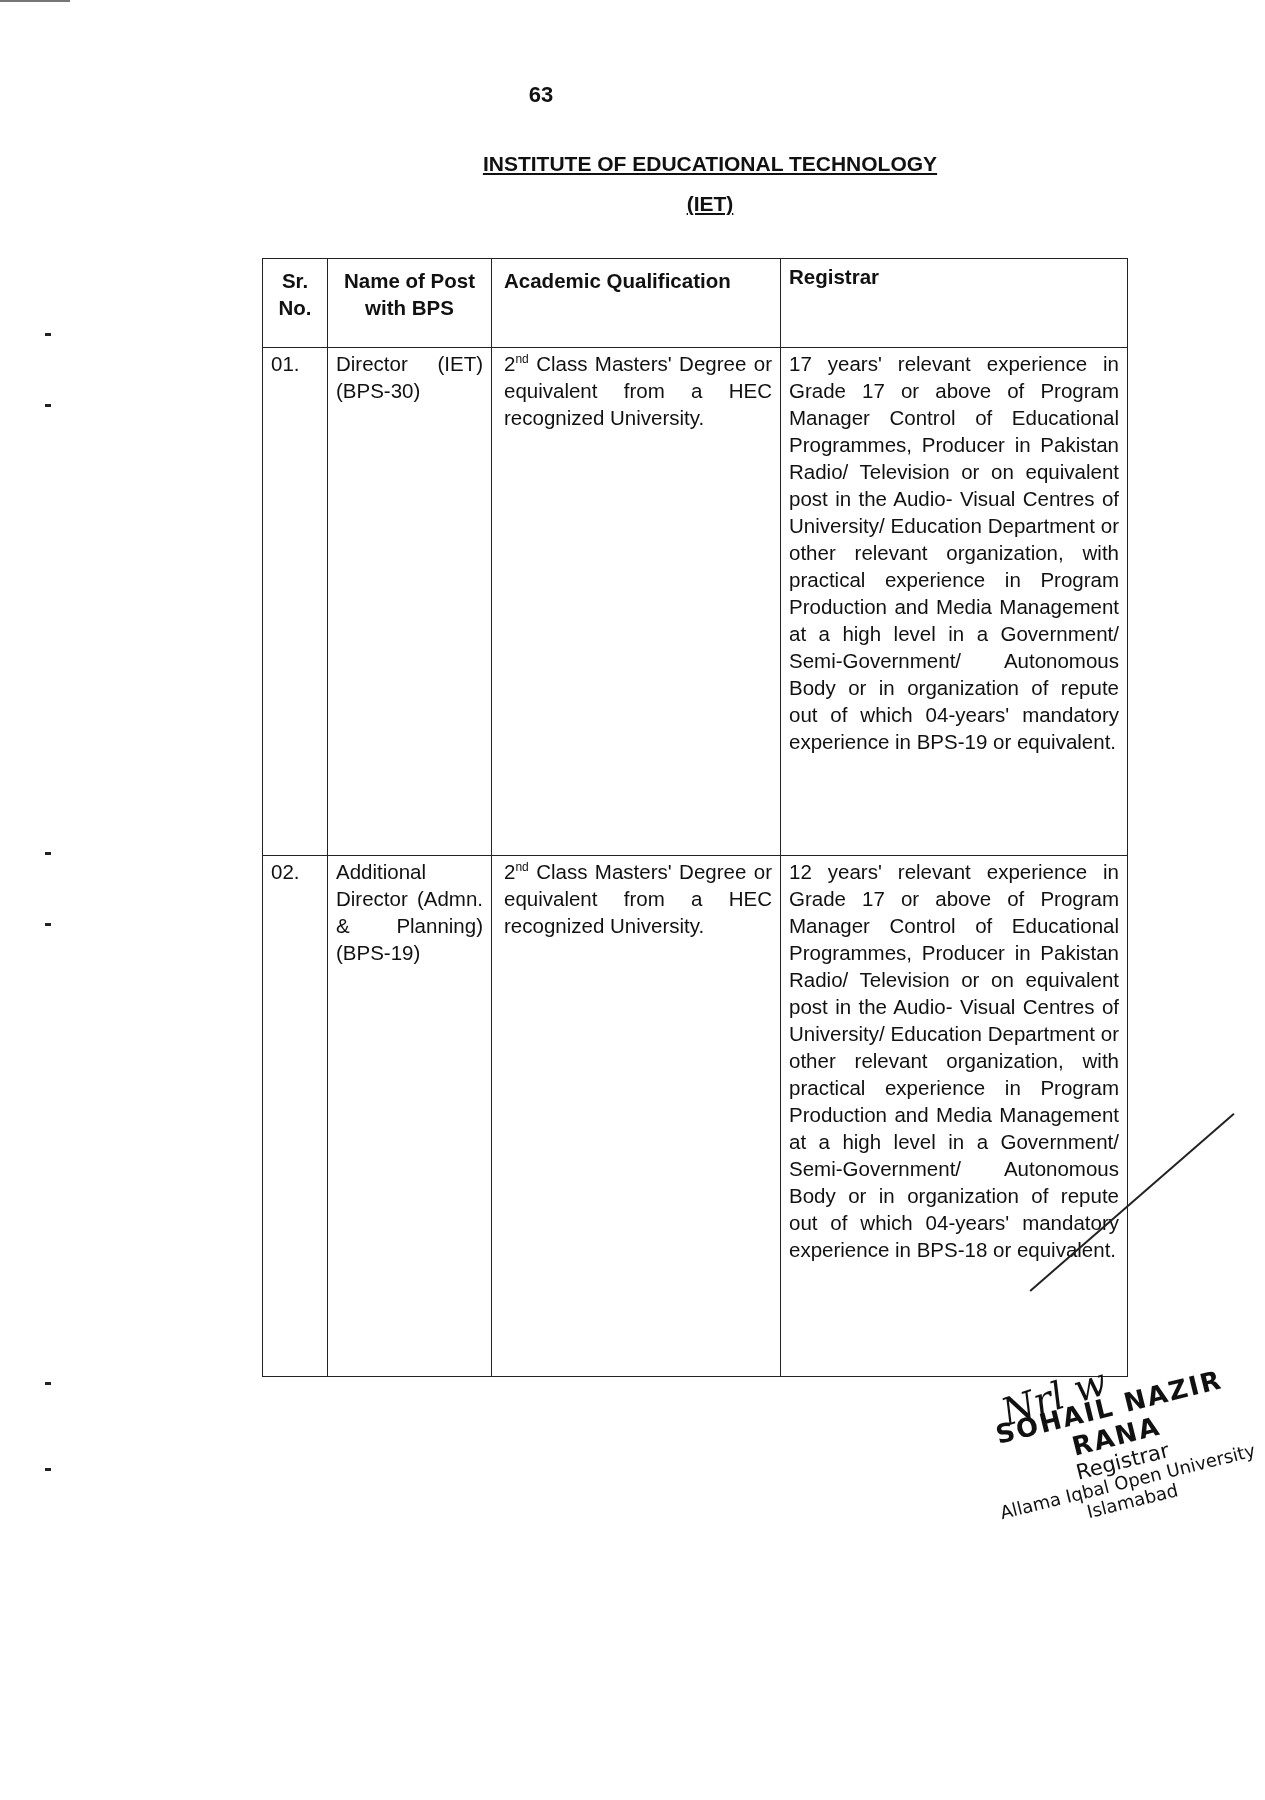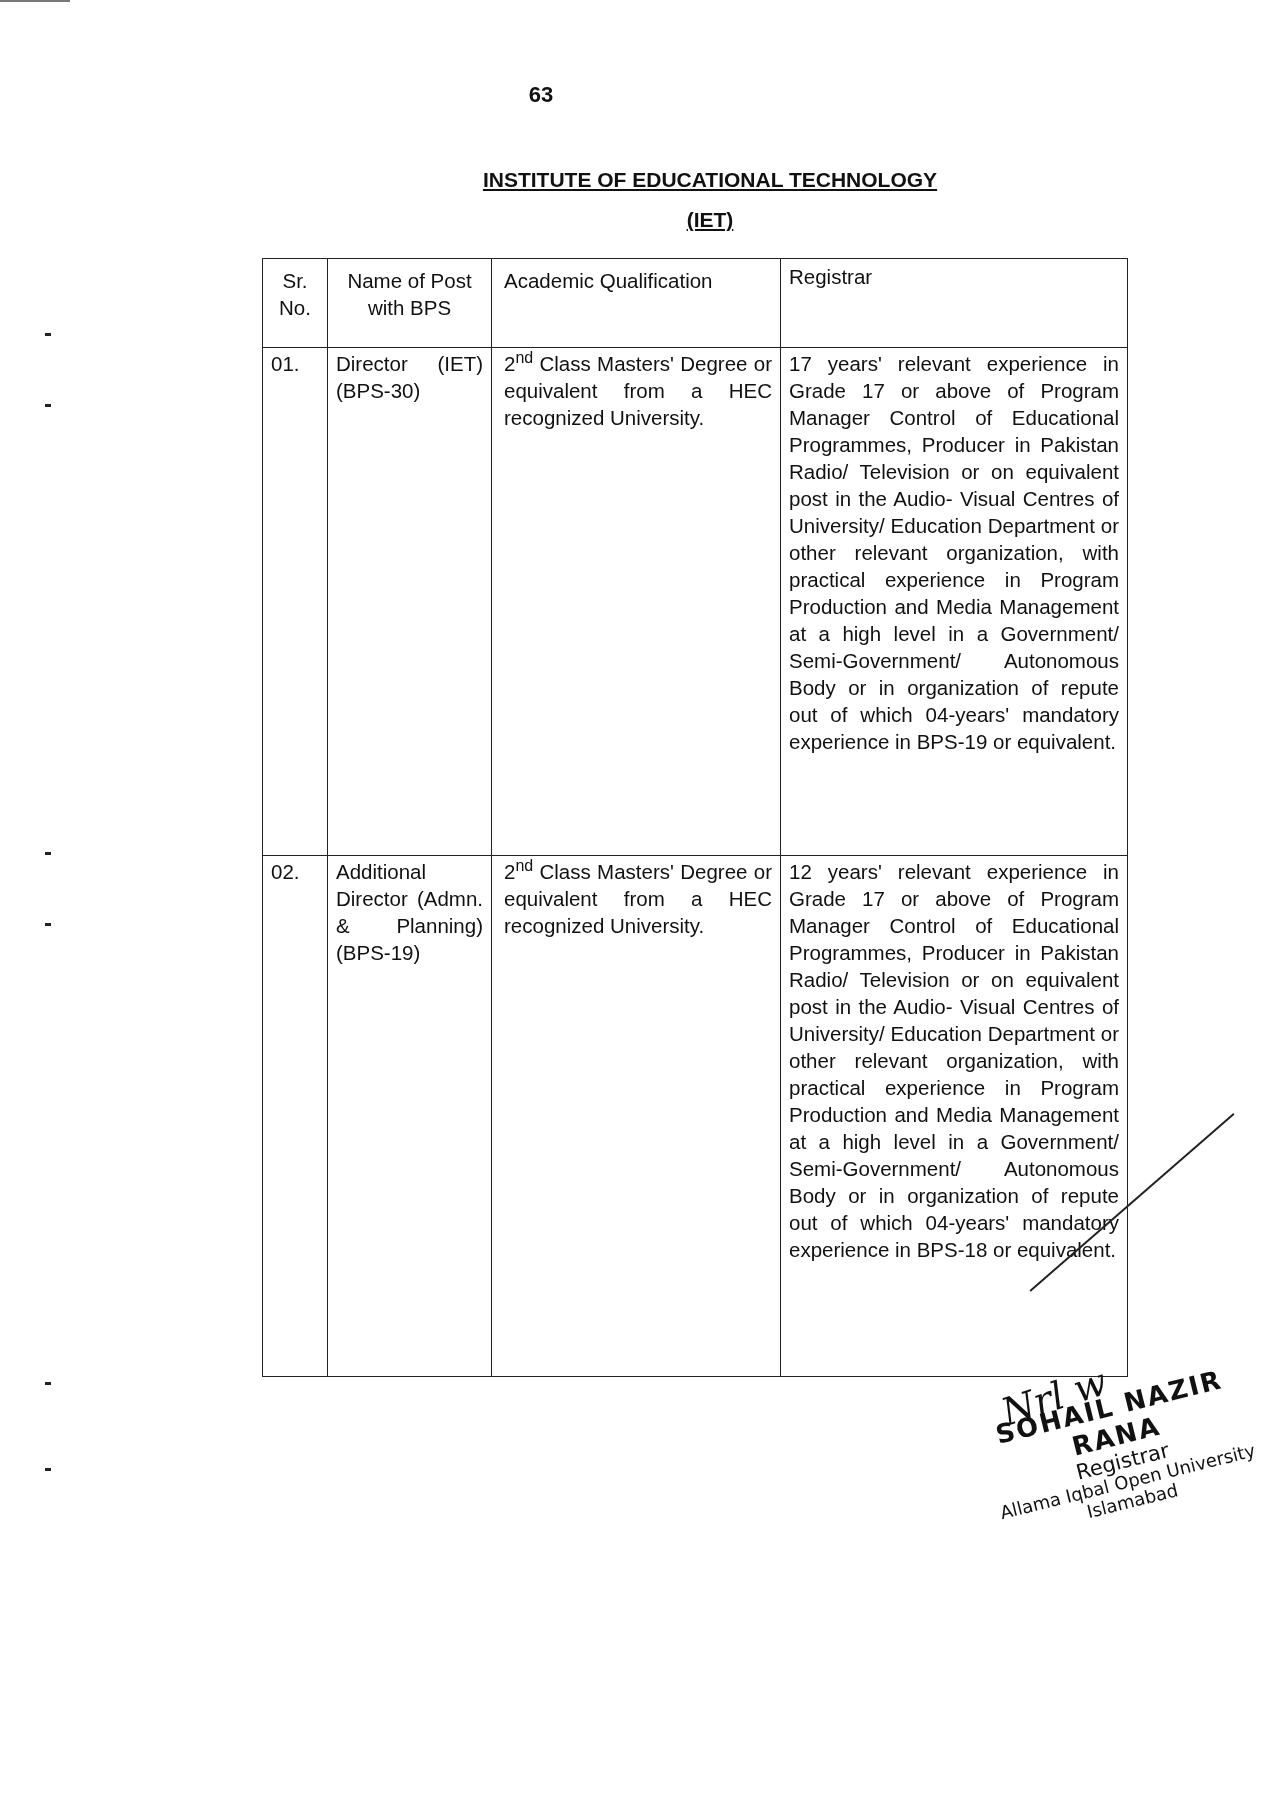--- a/index.html
+++ b/index.html
@@ -1,41 +1,41 @@
 <!DOCTYPE html>
 <html><head>
 <meta charset="utf-8">
 <style>
   html, body { margin: 0; padding: 0; background: #ffffff; }
   body { width: 1265px; height: 1800px; position: relative; overflow: hidden;
          font-family: "Liberation Sans", sans-serif; color: #111; }
   .topmark { position: absolute; left: 0; top: 0; width: 70px; height: 2px; background: #777; }
   .page-number { position: absolute; left: 0; width: 1082px; top: 82px; text-align: center;
                  font-weight: bold; font-size: 22px; }
-  .title { position: absolute; left: 440px; top: 168px; width: 540px; text-align: center;
+  .title { position: absolute; left: 440px; top: 152px; width: 540px; text-align: center;
            font-weight: bold; font-size: 21px; line-height: 24px; }
   .title span { text-decoration: underline; display: block; }
   .title .t2 { width: 60px; margin: 16px auto; }
   .punch { position: absolute; left: 45px; width: 6px; height: 3px; background: #222; }
   table { position: absolute; left: 262px; top: 258px; border-collapse: collapse;
           font-size: 20.5px; line-height: 27px; }
   th, td { border: 1.5px solid #222; vertical-align: top; padding: 0 8px; }
-  th { font-weight: normal; text-align: center; padding-top: 8px; border-radius: 32px; }
+  th { font-weight: bold; text-align: center; padding-top: 8px; border-radius: 32px; }
   td { padding-top: 2px; }
   .c1 { width: 48px; }
   .c2 { width: 147px; }
   .c3 { width: 268px; text-align: justify; padding-left: 12px; }
   .c4 { width: 330px; text-align: justify; }
   .c2-body { text-align: justify; text-align-last: left; }
   .r1 td { height: 505px; margin-top: 26px; }
   .r2 td { height: 518px; }
   .hdr th { height: 80px; }
   .exp { text-align: justify; }
   .qual { text-align: justify; }
-  sup { font-size: 16px; line-height: 0; }
+  sup { font-size: 12px; line-height: 0; }
   .stamp { position: absolute; left: 955px; top: 1430px; transform: rotate(-14deg);
            transform-origin: left top; color: #111; text-align: center; }
   .stamp .name { font-weight: bold; font-size: 26px; letter-spacing: 2px; font-family: "DejaVu Sans", sans-serif; }
   .stamp .role { font-size: 21px; font-family: "DejaVu Sans", sans-serif; line-height: 22px; }
   .stamp .org { font-size: 18px; font-family: "DejaVu Sans", sans-serif; line-height: 20px; }
   .sig { position: absolute; left: 1000px; top: 1375px; font-family: "DejaVu Serif", serif;
          font-style: italic; font-size: 38px; transform: rotate(-18deg); }
   .slash { position: absolute; left: 1030px; top: 1290px; width: 270px; height: 1.5px; background: #222;
            transform: rotate(-41deg); transform-origin: left center; }
 </style>

